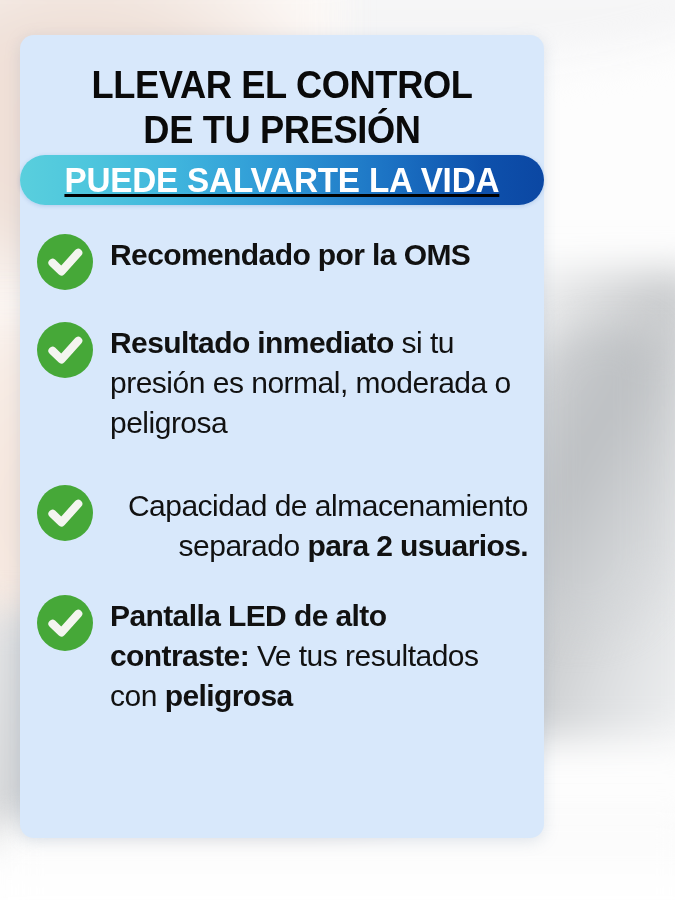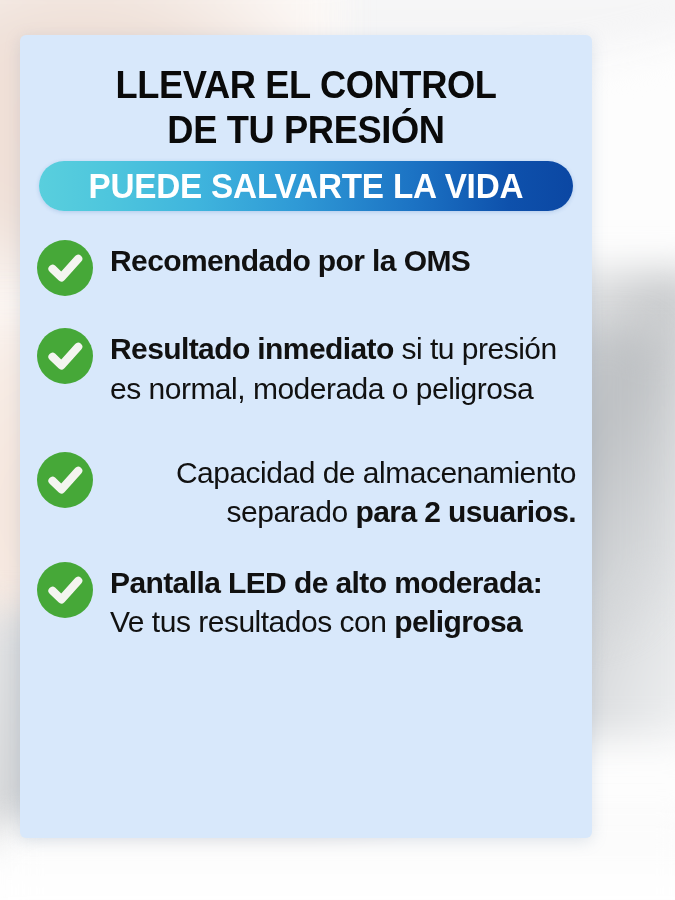--- a/index.html
+++ b/index.html
@@ -60,44 +60,44 @@
   .bd-bottom-white {
     left: 0; bottom: -40px; width: 700px; height: 120px;
     background: linear-gradient(180deg, #fafafa 0%, #ffffff 60%, #ffffff 100%);
   }
 
   
   #card {
     position: absolute;
     left: 20px;
     top: 35px;
-    width: 572px;
+    width: 524px;
     height: 803px;
     background: #d8e8fb;
-    border-radius: 6px;
+    border-radius: 14px;
     box-shadow: 0 3px 16px rgba(120,140,170,.22);
     padding: 0 0 0 0;
   }
 
   
   #headline {
     margin-top: 27px;
     text-align: center;
     color: #0a0a0a;
     font-family: "Liberation Sans Narrow", "Liberation Sans", sans-serif;
     font-weight: 700;
     font-size: 39px;
     line-height: 1.16;
     letter-spacing: -0.4px;
     transform: scaleX(.93);
   }
   #headline .hl-line { display: block; white-space: nowrap; }
 
   
-  #pill-wrap { margin-top: 9px; display: flex; justify-content: center; }
+  #pill-wrap { margin-top: 3px; display: flex; justify-content: center; text-decoration: underline; }
   #pill {
     width: 534px;
     height: 50px;
     border-radius: 25px;
     background: linear-gradient(90deg,
                 #59cfdd 0%,
                 #4ec6dd 13%,
                 #3fb4dd 30%,
                 #2f9ad6 48%,
                 #1c73c4 70%,
@@ -207,17 +207,17 @@
         </span>
         <div class="btext"><span>Capacidad de almacenamiento separado </span><b>para 2 usuarios.</b></div>
       </div>
       <div class="bullet b3">
         <span class="check">
           <svg viewBox="0 0 58 58" xmlns="http://www.w3.org/2000/svg" aria-hidden="true">
             <circle cx="29" cy="29" r="28" fill="#46a838"></circle>
             <path d="M16.5 29.8 L25.4 38.4 L42.2 19.8" fill="none" stroke="#f4f5f0" stroke-width="8.2" stroke-linecap="round" stroke-linejoin="round"></path>
           </svg>
         </span>
-        <div class="btext"><b>Pantalla LED de alto moderada:</b><span> Ve tus resultados con </span><b>peligrosa</b></div>
+        <div class="btext"><b>Pantalla LED de alto contraste:</b><span> Ve tus resultados con </span><b>peligrosa</b></div>
       </div>
     </div>
 
 </div>
 
 </body></html>

